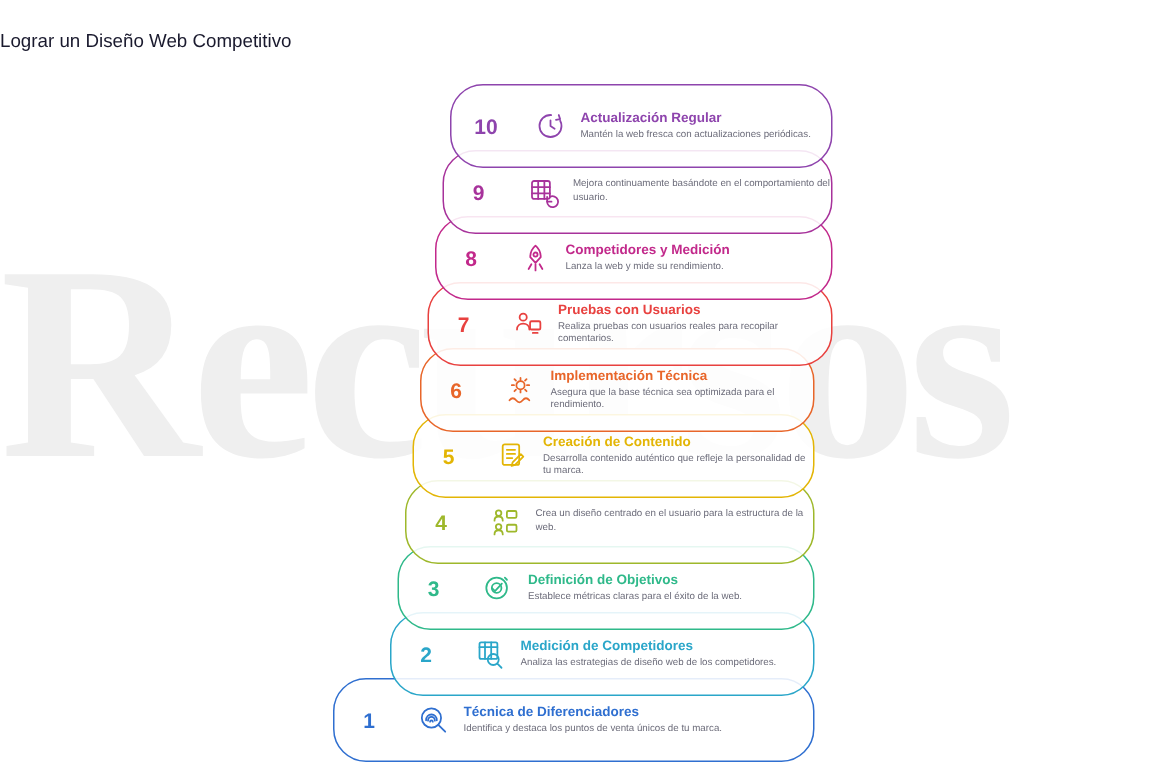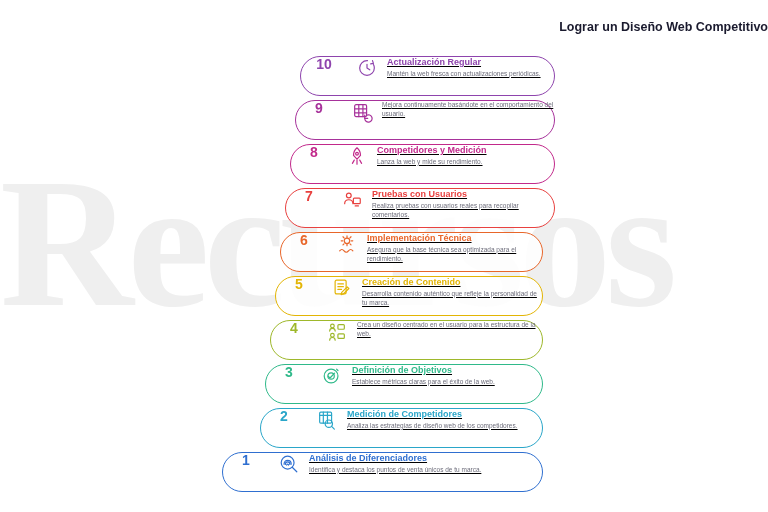--- a/index.html
+++ b/index.html
@@ -29,45 +29,45 @@
     user-select: none;
     z-index: 0;
     line-height: 1;
   }
 
   #title {
     position: absolute;
     top: 20px;
     left: 0;
     width: 768px;
-    text-align: right;
+    text-align: left;
     font-size: 12.5px;
-    font-weight: bold;
+    font-weight: normal;
     color: #1a1a2e;
     z-index: 5;
   }
 
   #stack {
     position: absolute;
     left: 0;
     top: 48px;
     width: 768px;
     height: 450px;
     z-index: 3;
   }
 
   .step {
     position: absolute;
-    height: 40px;
+    height: 56px;
     box-sizing: border-box;
     border: 1.2px solid #cccccc;
     border-radius: 22px;
     background: rgba(255,255,255,0.88);
     display: flex;
-    align-items: flex-start;
+    align-items: center;
   }
 
   .num-wrap {
     width: 46px;
     min-width: 46px;
     display: flex;
     align-items: center;
     justify-content: center;
   }
   .num {
@@ -83,21 +83,20 @@
     align-items: center;
     justify-content: center;
   }
   .icon-wrap svg {
     display: block;
   }
 
   .text-wrap {
     flex: 1;
     overflow: hidden;
-    text-decoration: underline;
   }
   .step-title {
     font-size: 9px;
     font-weight: bold;
     line-height: 1.2;
     margin-bottom: 2px;
   }
   .step-desc {
     font-size: 6.5px;
     line-height: 1.35;
@@ -268,17 +267,17 @@
       <div class="icon-wrap">
         <svg width="22" height="22" viewBox="0 0 24 24">
           <circle cx="10.5" cy="10.5" r="7" stroke="#2f6fd0" fill="none" stroke-width="1.3" stroke-linecap="round" stroke-linejoin="round"></circle>
           <path d="M15.5 15.5l5 5" stroke="#2f6fd0" fill="none" stroke-width="1.3" stroke-linecap="round" stroke-linejoin="round"></path>
           <path d="M8 12.5c0-1.6 1.1-2.8 2.5-2.8s2.5 1.2 2.5 2.8" stroke="#2f6fd0" fill="none" stroke-width="1.3" stroke-linecap="round" stroke-linejoin="round"></path>
           <path d="M6.6 12.2c0-2.5 1.7-4.2 3.9-4.2s3.9 1.7 3.9 4.2" stroke="#2f6fd0" fill="none" stroke-width="1.3" stroke-linecap="round" stroke-linejoin="round"></path>
           <path d="M9.5 13.2c0-.6.4-1 1-1s1 .4 1 1" stroke="#2f6fd0" fill="none" stroke-width="1.3" stroke-linecap="round" stroke-linejoin="round"></path>
         </svg>
       </div>
       <div class="text-wrap">
-        <div class="step-title" style="color:#2f6fd0">Análisis de Diferenciadores</div>
+        <div class="step-title" style="color:#2f6fd0">Técnica de Diferenciadores</div>
         <div class="step-desc">Identifica y destaca los puntos de venta únicos de tu marca.</div>
       </div>
     </div>
   </div>
 
 </body></html>

